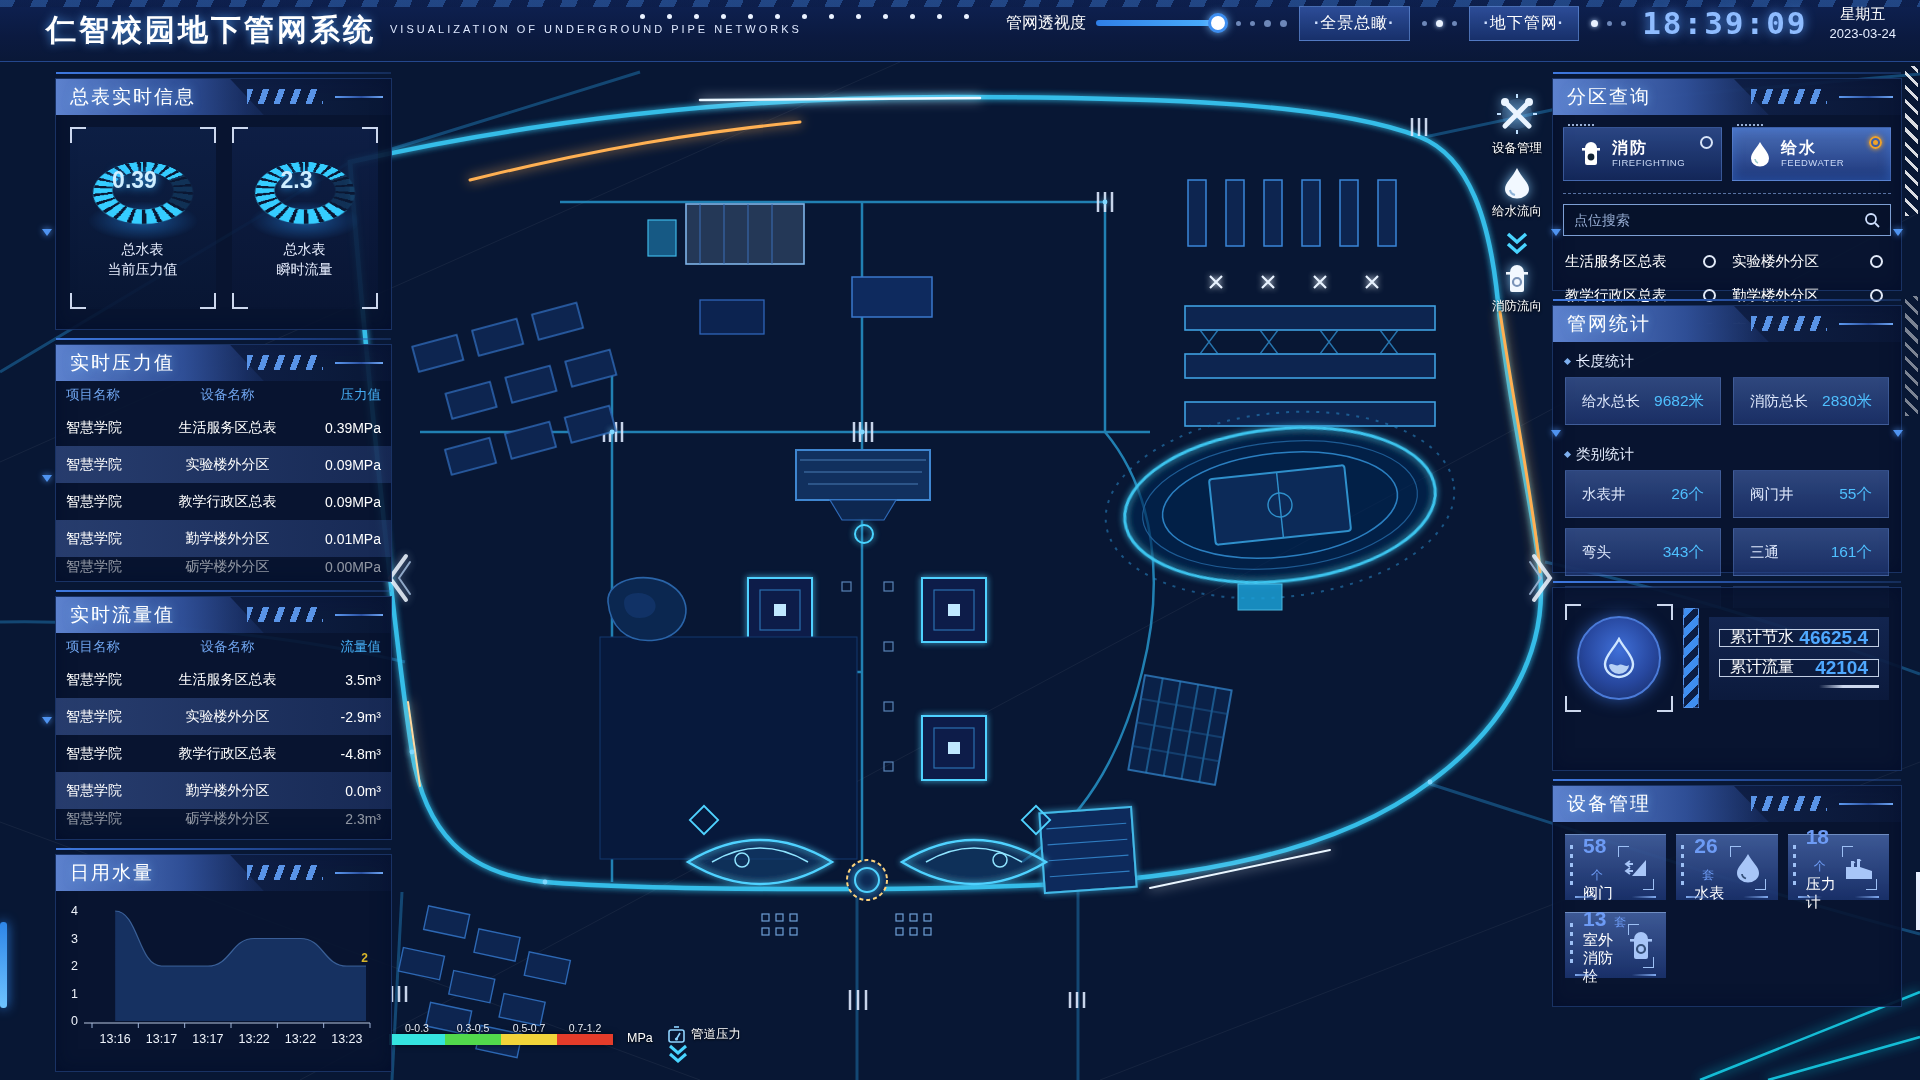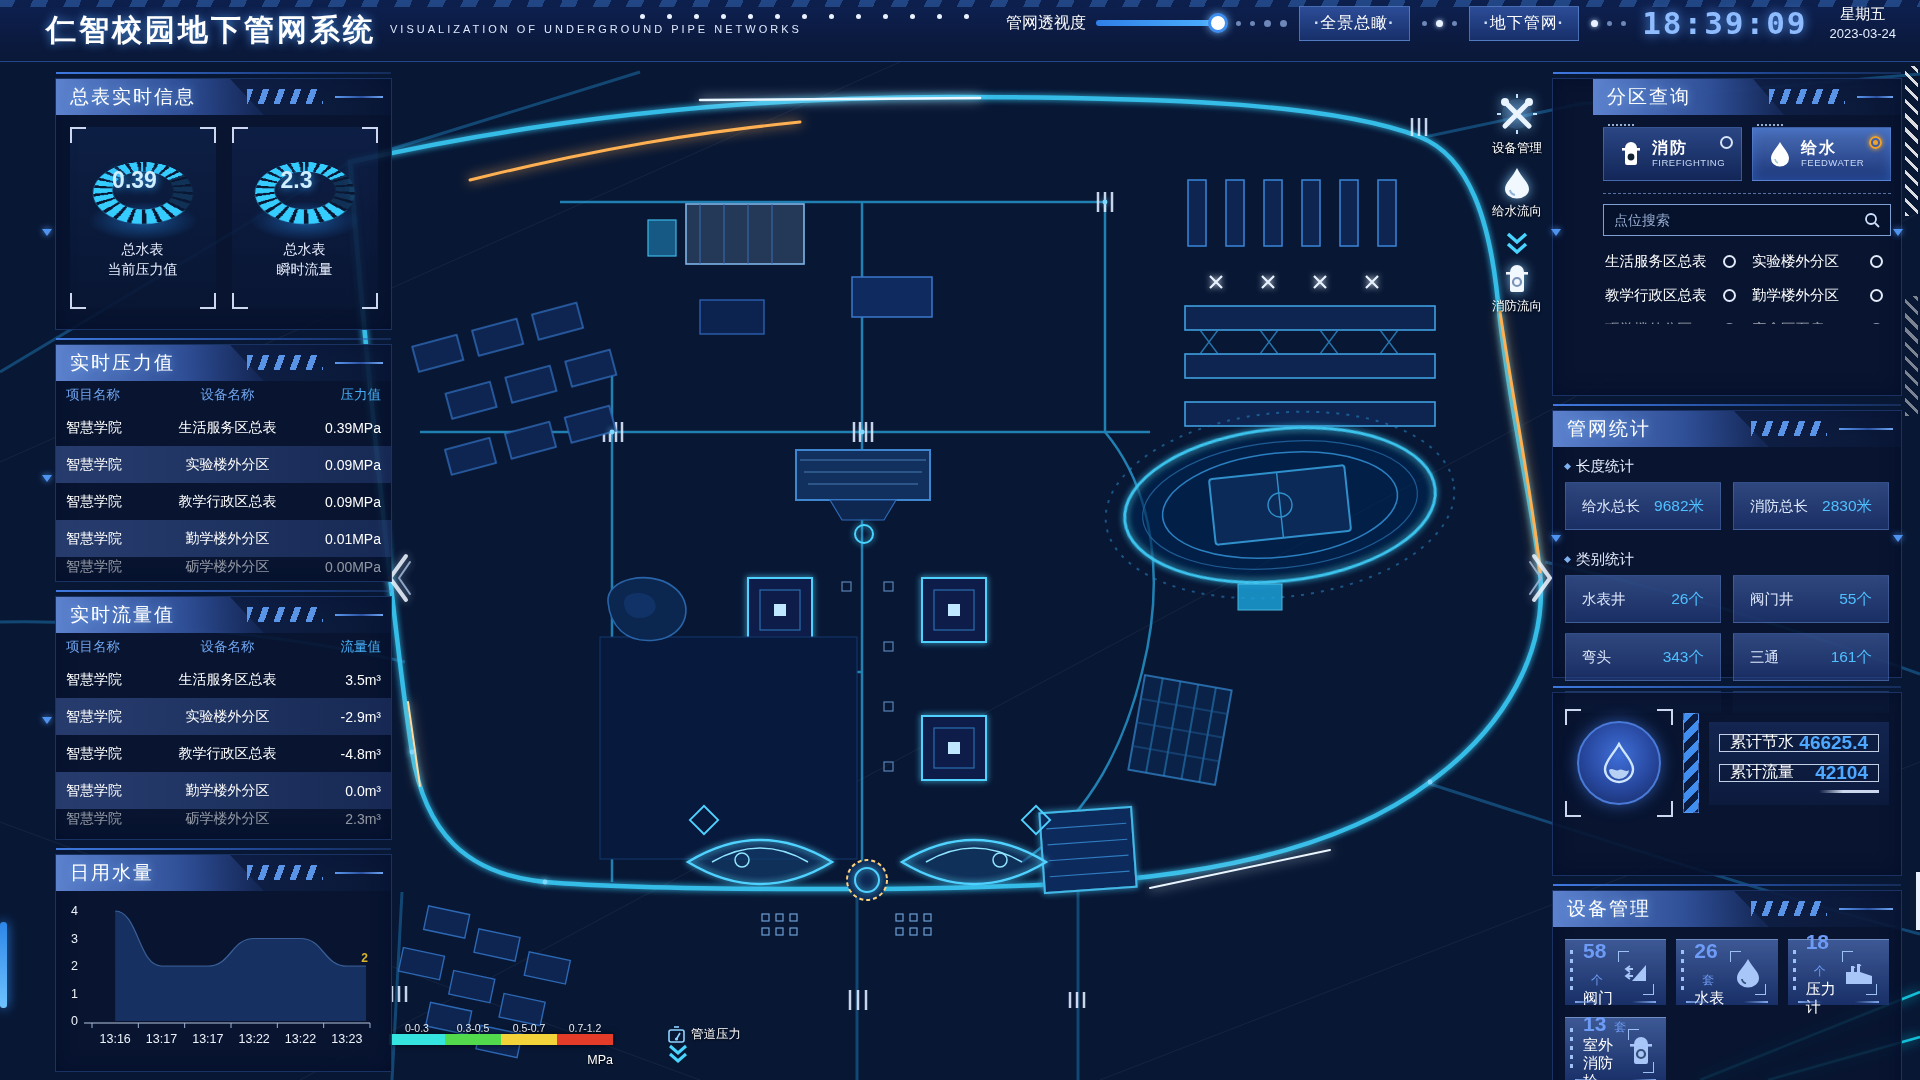--- a/index.html
+++ b/index.html
@@ -132,21 +132,21 @@
   .dev-icon{position:relative;width:44px;height:44px;display:flex;align-items:center;justify-content:center;}
   .dev-icon:before{content:"";position:absolute;left:0;top:0;width:10px;height:10px;border-left:1.5px solid #9dc0f5;border-top:1.5px solid #9dc0f5;}
   .dev-icon:after{content:"";position:absolute;right:0;bottom:0;width:10px;height:10px;border-right:1.5px solid #9dc0f5;border-bottom:1.5px solid #9dc0f5;}
 
   
   .map-svg{position:absolute;left:0;top:62px;z-index:1;}
   .tools-col{position:absolute;left:1486px;top:92px;width:62px;display:flex;flex-direction:column;align-items:center;z-index:15;}
   .tool-label{font-size:12.5px;color:#fff;text-shadow:0 1px 3px #000;margin:4px 0 10px;white-space:nowrap;}
   .tool-ic{cursor:pointer;filter:drop-shadow(0 0 6px rgba(140,210,255,.8));}
   .chev{margin:2px 0 8px;}
-  .legend{position:absolute;left:389px;top:1022px;z-index:15;display:flex;align-items:flex-end;gap:8px;flex-direction:column;}
+  .legend{position:absolute;left:389px;top:1022px;z-index:15;display:flex;align-items:flex-end;gap:8px;}
   .legend-ranges{display:flex;flex-direction:column;}
   .legend-labels{display:flex;}
   .legend-labels span{width:56px;text-align:center;font-size:10.5px;color:#eef4ff;text-shadow:0 1px 2px #000;}
   .legend-bar{display:flex;height:11px;width:224px;box-shadow:0 0 6px rgba(0,0,0,.6);}
   .legend-bar i{width:56px;height:100%;}
   .legend-unit{font-size:12.5px;color:#fff;margin-left:6px;text-shadow:0 1px 2px #000;}
   .pipe-press{position:absolute;left:668px;top:1026px;z-index:15;display:flex;align-items:center;gap:6px;}
   .pipe-press span{font-size:12.5px;color:#fff;text-shadow:0 1px 2px #000;}
   .pp-chev{position:absolute;left:668px;top:1044px;z-index:15;}
   .nav-arrow{position:absolute;z-index:15;cursor:pointer;opacity:.9;filter:drop-shadow(0 0 4px rgba(200,230,255,.5));}
@@ -618,21 +618,21 @@
             <text x="242.5" y="148" text-anchor="middle" fill="#eef2fa" font-size="12.5" font-family="Liberation Sans, sans-serif">13:22</text>
             <text x="288.83333333333337" y="148" text-anchor="middle" fill="#eef2fa" font-size="12.5" font-family="Liberation Sans, sans-serif">13:23</text>
             <text x="310" y="67" text-anchor="end" fill="#d9b62a" font-size="12" font-weight="bold" font-family="Liberation Sans, sans-serif">2</text>
           </svg>
     </div>
   </div>
 </div>
 
 <div class="col col-right">
 
-  <div class="panel" style="height:318px;padding-left:40px;">
+  <div class="panel" style="height:213px;">
     <div class="ph">
           <div class="ph-bg2"></div>
           <div class="ph-bg"></div>
       <div class="ph-title">分区查询</div>
       <div class="ph-slash"></div>
           <div class="ph-line"></div>
     </div>
     <div class="tabs">
       <div class="tab">
         <svg width="22" height="26" viewBox="0 0 22 26">

